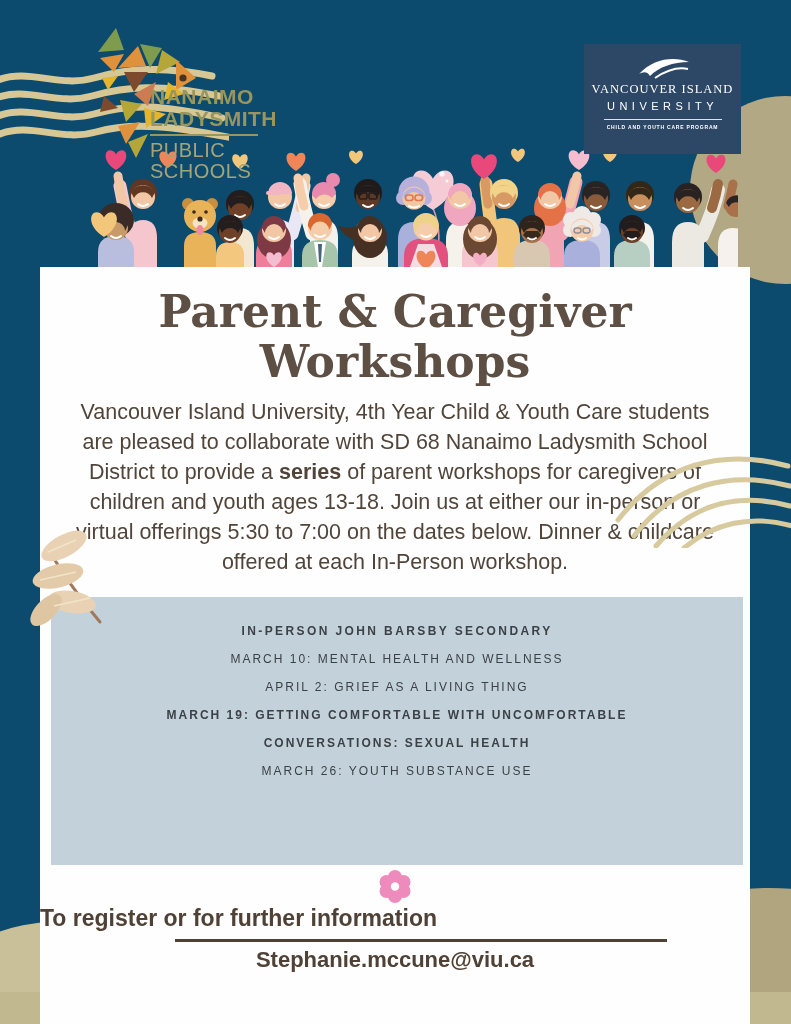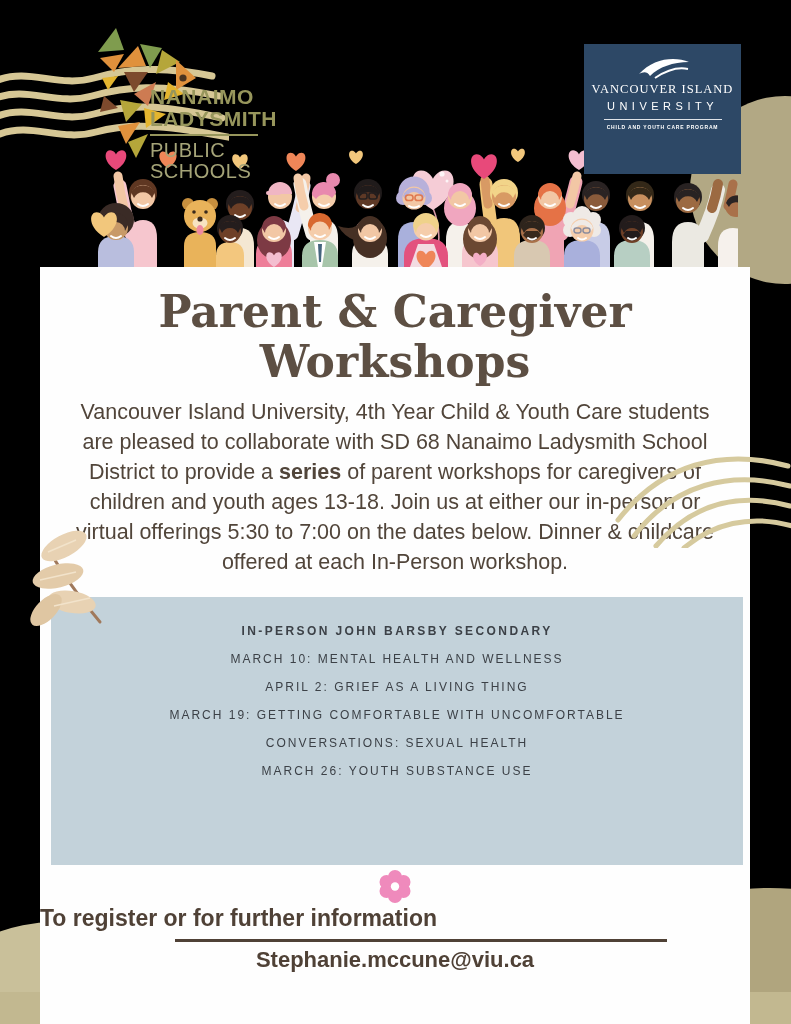--- a/index.html
+++ b/index.html
@@ -1,55 +1,55 @@
 <!DOCTYPE html>
 <html><head>
 <meta charset="utf-8">
 <style>
   html,body{margin:0;padding:0;}
   .poster{
     position:relative; width:791px; height:1024px; overflow:hidden;
-    background:#000000; font-family:"Liberation Sans",sans-serif;
+    background:#0c4a6e; font-family:"Liberation Sans",sans-serif;
   }
   
   .blob{position:absolute; border-radius:50%; z-index:0;}
   .blob-topright{left:690px; top:96px; width:190px; height:188px; background:#b2a884;}
   .blob-bottomleft{left:-110px; top:922px; width:330px; height:330px; background:#c9c09a;}
   .blob-bottomright{left:490px; top:888px; width:560px; height:560px; background:#b0a57e;}
   .blob-bottommid{left:130px; top:975px; width:520px; height:300px; background:#bfb58e;}
   .strip-bottom{position:absolute; left:0; top:992px; width:791px; height:32px; background:#c2b890; z-index:0;}
   .waves-topleft{position:absolute; left:-6px; top:66px; z-index:1;}
   .waves-right{position:absolute; left:612px; top:444px; z-index:4;}
   .leaf-decor{position:absolute; left:28px; top:518px; z-index:4;}
   
   .fish-logo{position:absolute; left:84px; top:20px; z-index:2;}
   .nlps-text{position:absolute; left:150px; top:86px; z-index:2; line-height:1;}
   .nlps-text .b{font-size:21px; font-weight:bold; color:#97965c; letter-spacing:.5px; line-height:22px;}
   .nlps-rule{width:108px; height:2px; background:#97965c; margin:4px 0 4px 0;}
   .nlps-text .l{font-size:20px; font-weight:400; color:#a5a478; letter-spacing:.5px; line-height:21px;}
-  .viu-logo{position:absolute; left:584px; top:44px; width:157px; height:130px; background:#2d4866; z-index:2;
+  .viu-logo{position:absolute; left:584px; top:44px; width:157px; height:110px; background:#2d4866; z-index:2;
     display:flex; flex-direction:column; align-items:center; color:#fff;}
   .viu-feather{margin-top:10px;}
   .viu-l1{font-family:"Liberation Serif",serif; font-size:12.5px; letter-spacing:1px; margin-top:2px; white-space:nowrap;}
   .viu-l2{font-family:Liberation Sans, sans-serif; font-size:11px; letter-spacing:4.5px; margin-top:3px; white-space:nowrap;}
   .viu-rule{width:118px; height:1px; background:#fff; opacity:.85; margin:7px 0 4px 0;}
   .viu-l3{font-size:5px; letter-spacing:.8px; font-weight:bold; white-space:nowrap;}
   
   .crowd{position:absolute; left:88px; top:146px; z-index:1;}
   
   .card{position:absolute; left:40px; top:267px; width:710px; height:904px; background:#fefefe; z-index:3;}
   .title{margin:20px 10px 0 10px; text-align:center; font-family:"DejaVu Serif","Liberation Serif",serif;
     font-weight:bold; font-size:44px; line-height:1.13; color:#5d4f43;}
   .intro{width:664px; margin:12px auto 0 auto; text-align:center; font-size:21.5px; line-height:1.39; color:#51453a;}
   .intro b{font-weight:bold;}
   .schedule{position:absolute; left:11px; top:330px; width:692px; height:268px; background:#c3d2da;
     text-align:center; color:#3c4147; padding-top:20px; box-sizing:border-box;}
   .schedule p{margin:0 auto; font-size:12px; letter-spacing:2px; line-height:28px;}
   .schedule .head{font-weight:bold; letter-spacing:2.4px;}
-  .w560{max-width:575px;} .w500{max-width:505px;}
+  .w560{max-width:575px;} .w500{max-width:505px;font-weight:bold;}
   .flower{position:absolute; left:0; right:0; top:602px; text-align:center;}
   .register{position:absolute; left:0; right:0; top:638px; text-align:left; font-size:23px; font-weight:bold; color:#4f4136;}
   .register-underline{position:absolute; left:135px; top:672px; width:492px; height:3px; background:#4f4136;}
   .email{position:absolute; left:0; right:0; top:680px; text-align:center; font-size:22px; font-weight:bold; color:#4f4136;}
 </style>
 </head>
 <body>
 
 <div class="poster">
 

